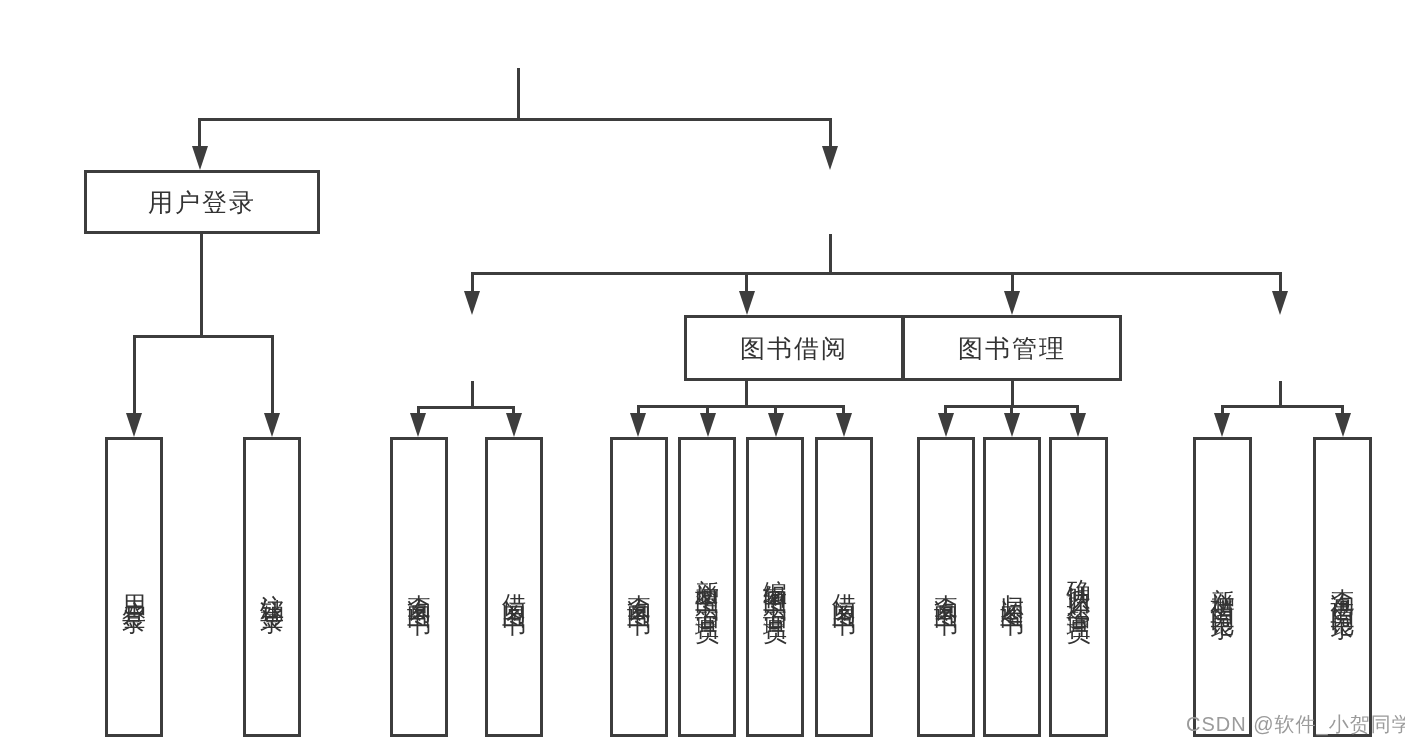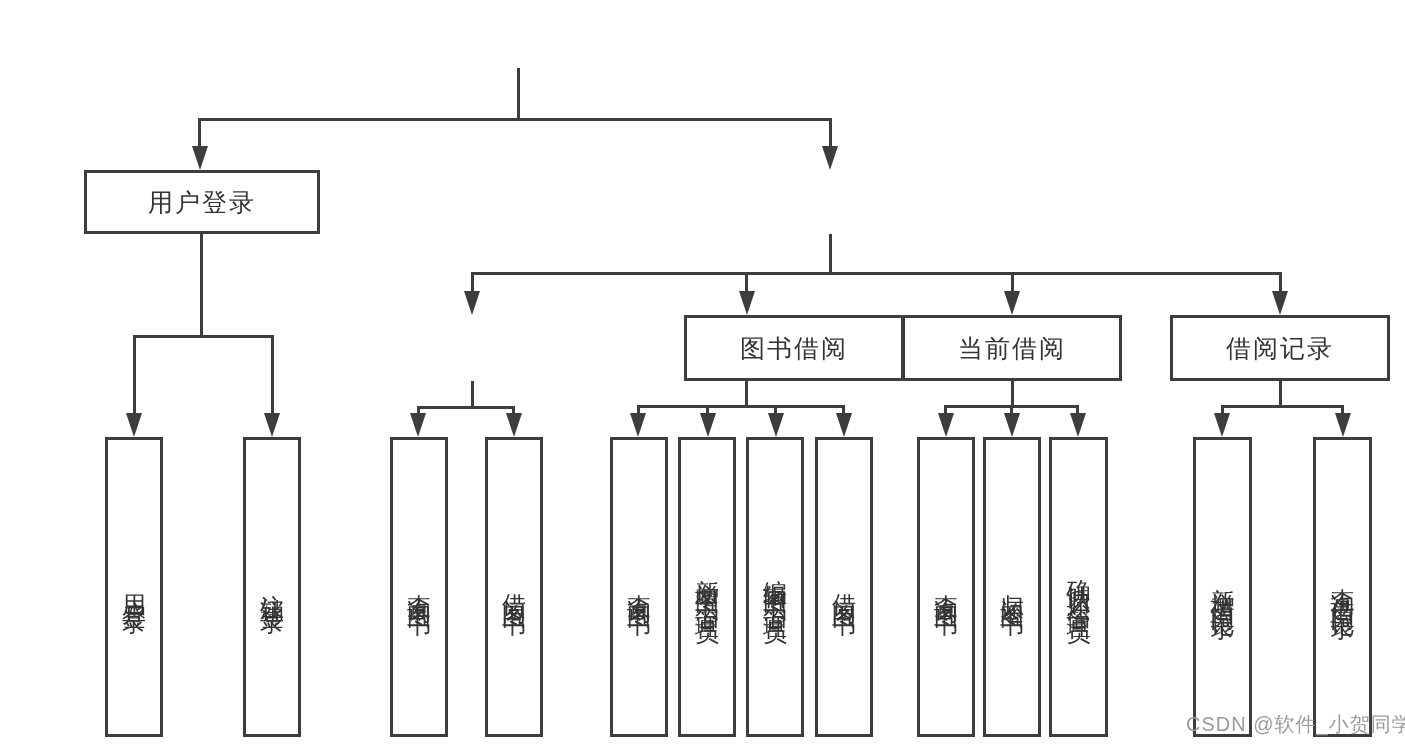--- a/index.html
+++ b/index.html
@@ -90,24 +90,21 @@
   <div class="arrow" style="left:739px; top:291px;"></div>
   <div class="line" style="left:1011px; top:272px; width:3px; height:22px;"></div>
   <div class="arrow" style="left:1004px; top:291px;"></div>
   <div class="line" style="left:1279px; top:272px; width:3px; height:22px;"></div>
   <div class="arrow" style="left:1272px; top:291px;"></div>
 
   <div class="node h" style="left:636px; top:315px; width:220px; height:66px;margin-left:48px;">
     <span>图书借阅</span>
   </div>
   <div class="node h" style="left:902px; top:315px; width:220px; height:66px;">
-    <span>当前借阅</span>
-  </div>
-  <div class="node h" style="left:1170px; top:315px; width:220px; height:66px;">
-    <span>借阅记录</span>
+    <span>图书管理</span>
   </div>
 
   <div class="line" style="left:471px; top:381px; width:3px; height:28px;"></div>
   <div class="line" style="left:417px; top:406px; width:98px; height:3px;"></div>
   <div class="line" style="left:417px; top:406px; width:3px; height:9px;"></div>
   <div class="arrow" style="left:410px; top:413px;"></div>
   <div class="line" style="left:512px; top:406px; width:3px; height:9px;"></div>
   <div class="arrow" style="left:506px; top:413px;"></div>
 
   <div class="line" style="left:745px; top:381px; width:3px; height:27px;"></div>

